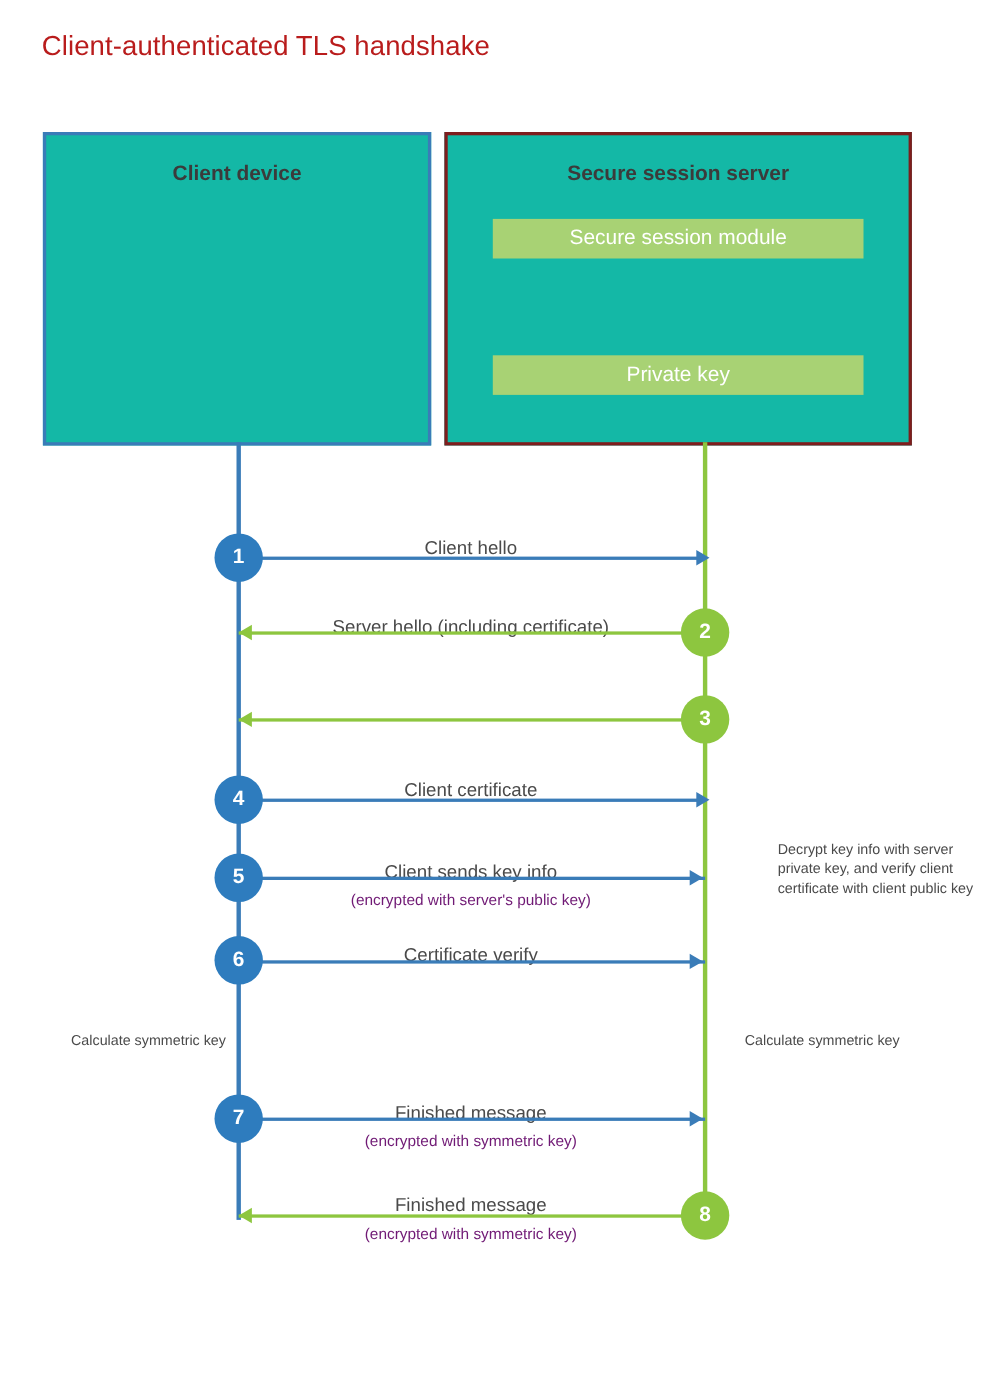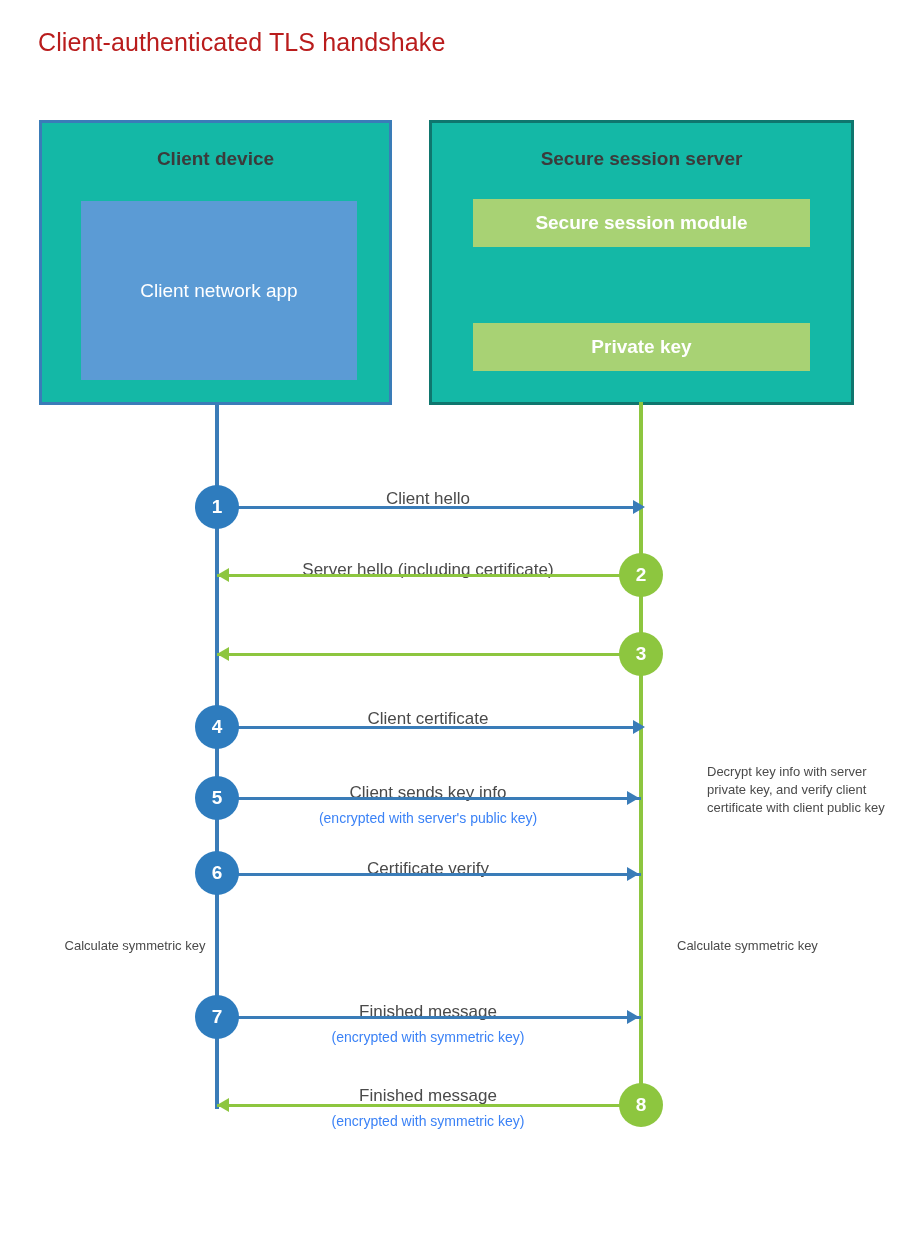--- a/index.html
+++ b/index.html
@@ -41,25 +41,25 @@
     background: #14b8a6;
   }
   .actor-box.client {
     left: 39px;
     top: 120px;
     width: 353px;
     height: 285px;
     border: 3px solid #3A7CB8;
   }
   .actor-box.server {
-    left: 429px;
+    left: 404px;
     top: 120px;
     width: 425px;
     height: 285px;
-    border: 3px solid #0f766e;
+    border: 3px solid #7f1d1d;
   }
   .actor-title {
     position: absolute;
     left: 0;
     top: 25px;
     width: 100%;
     text-align: center;
     font-size: 19px;
     font-weight: bold;
     color: #3b3b3b;
@@ -78,29 +78,28 @@
     line-height: 26px;
     display: flex;
     align-items: center;
     justify-content: center;
     text-align: center;
   }
   .server-bar {
     position: absolute;
     left: 41px;
     width: 337px;
-    height: 48px;
+    height: 36px;
     background: #A8D274;
     color: #ffffff;
     font-size: 19px;
     display: flex;
     align-items: center;
     justify-content: center;
     text-align: center;
-    font-weight: bold;
   }
   .server-bar.b0 { top: 76px; }
   .server-bar.b1 { top: 139px; }
   .server-bar.b2 { top: 200px; }
 
   
   .lifeline {
     position: absolute;
     width: 4px;
   }
@@ -173,21 +172,21 @@
     color: #4a4a4a;
     white-space: nowrap;
     margin-top: 11px;
   }
   .msg-sub {
     position: absolute;
     width: 440px;
     left: 208px;
     text-align: center;
     font-size: 14px;
-    color: #3b82f6;
+    color: #701a75;
     white-space: nowrap;
   }
 
   
   .side-note {
     position: absolute;
     font-size: 13px;
     line-height: 18px;
     color: #4a4a4a;
   }
@@ -212,21 +211,20 @@
 </style>
 </head>
 <body>
 
 <div id="diagram">
 
   <div class="page-title">Client-authenticated TLS handshake</div>
 
   <div class="actor-box client">
     <div class="actor-title">Client device</div>
-    <div class="client-app">Client network app</div>
   </div>
 
   <div class="actor-box server">
     <div class="actor-title">Secure session server</div>
     <div class="server-bar b0">Secure session module</div>
     <div class="server-bar b2">Private key</div>
   </div>
 
   <div class="lifeline client-life"></div>
   <div class="lifeline server-life"></div>

